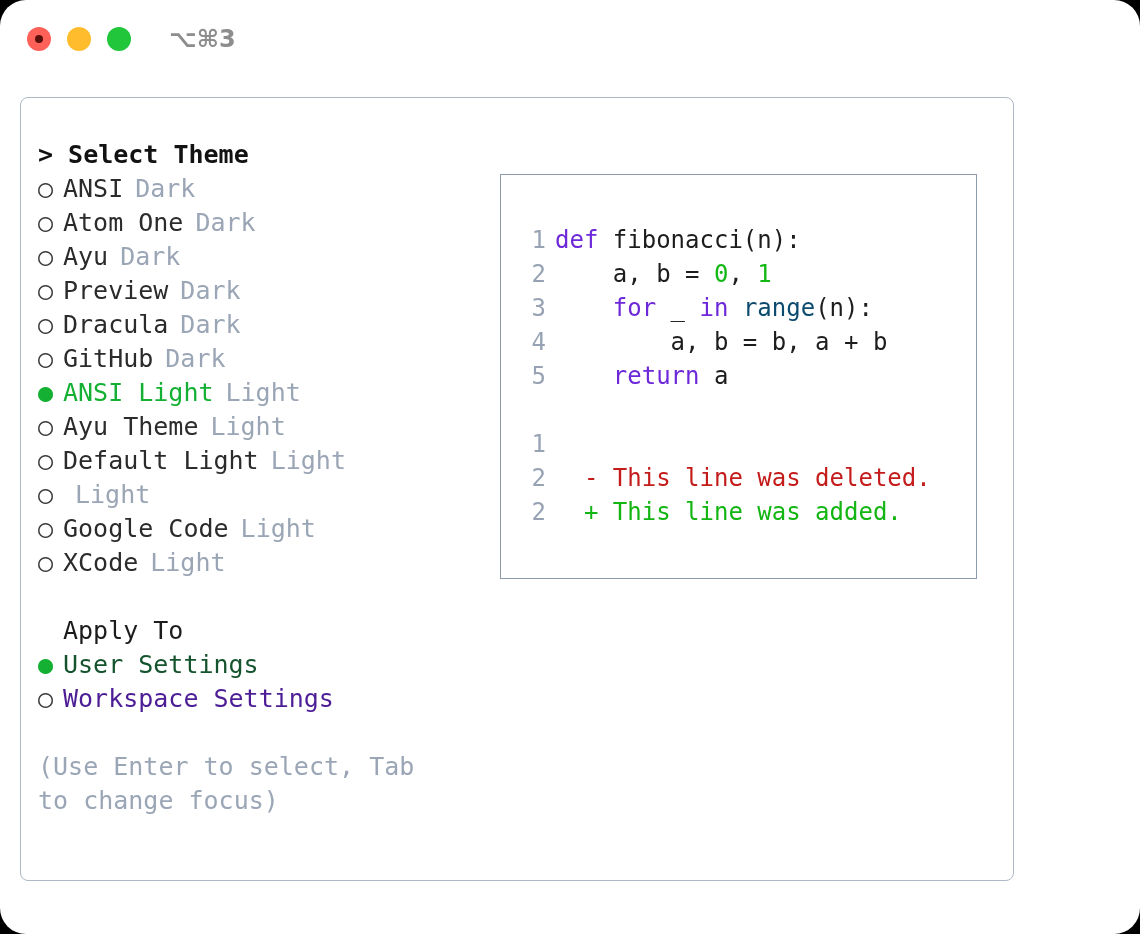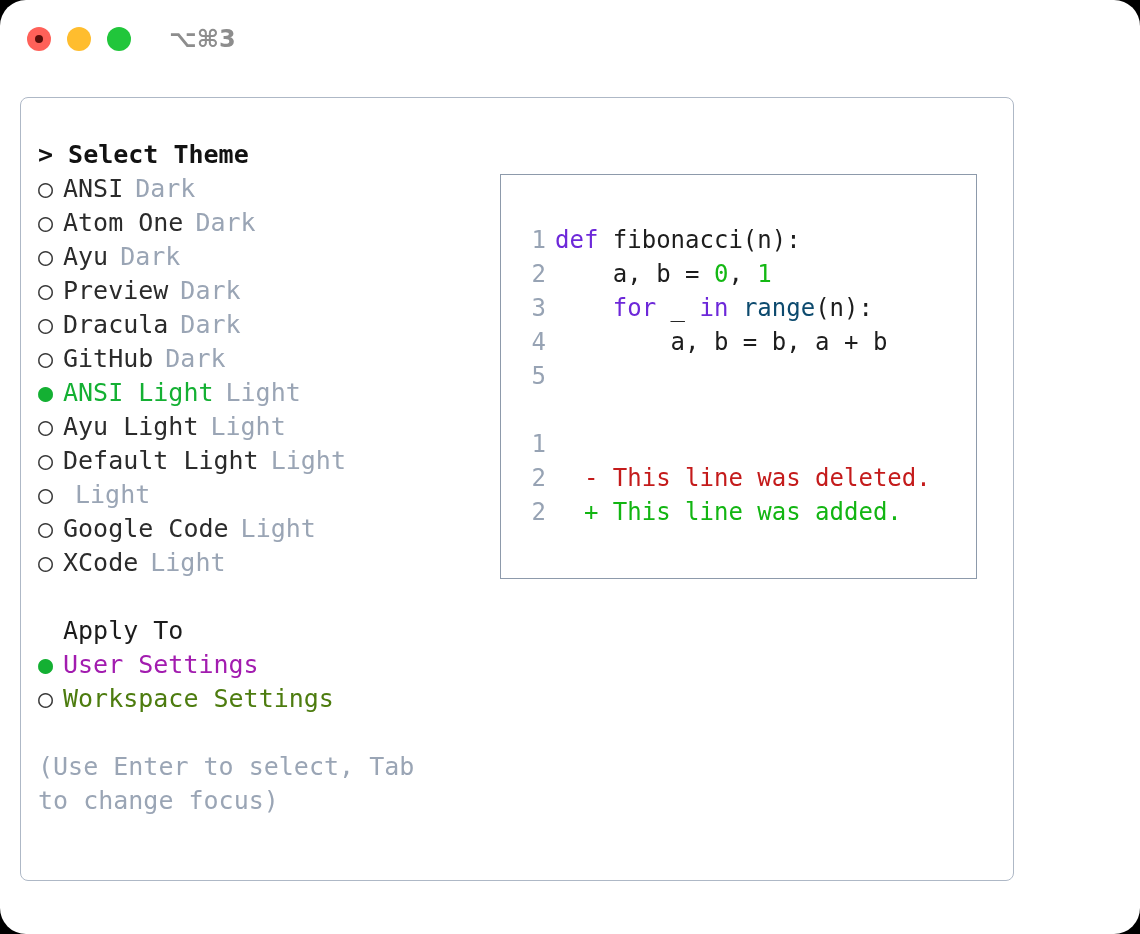--- a/index.html
+++ b/index.html
@@ -143,22 +143,22 @@
     white-space: pre;
   }
   .apply-row {
     display: flex;
     align-items: baseline;
     height: 34px;
     line-height: 34px;
     font-size: 25px;
     white-space: pre;
   }
-  .apply-label { color: #4d7c0f; }
-  .apply-label.selected { color: #a21caf; text-align: center; }
+  .apply-label { color: #4c1d95; }
+  .apply-label.selected { color: #14532d; text-align: center; }
 
   
   #hint {
     margin-top: 34px;
     font-size: 25px;
     line-height: 34px;
     color: #9aa5b5;
     width: 410px;
   }
 
@@ -228,21 +228,21 @@
           <div class="section-heading mono">&gt; Select Theme</div>
 
           <div id="theme-list">
               <div class="theme-row mono"><span class="radio-glyph">○</span><span class="theme-name">ANSI</span><span class="theme-gap"></span><span class="theme-kind">Dark</span></div>
               <div class="theme-row mono"><span class="radio-glyph">○</span><span class="theme-name">Atom One</span><span class="theme-gap"></span><span class="theme-kind">Dark</span></div>
               <div class="theme-row mono"><span class="radio-glyph">○</span><span class="theme-name">Ayu</span><span class="theme-gap"></span><span class="theme-kind">Dark</span></div>
               <div class="theme-row mono"><span class="radio-glyph">○</span><span class="theme-name">Preview</span><span class="theme-gap"></span><span class="theme-kind">Dark</span></div>
               <div class="theme-row mono"><span class="radio-glyph">○</span><span class="theme-name">Dracula</span><span class="theme-gap"></span><span class="theme-kind">Dark</span></div>
               <div class="theme-row mono"><span class="radio-glyph">○</span><span class="theme-name">GitHub</span><span class="theme-gap"></span><span class="theme-kind">Dark</span></div>
               <div class="theme-row mono"><span class="radio-glyph on">●</span><span class="theme-name selected">ANSI Light</span><span class="theme-gap"></span><span class="theme-kind">Light</span></div>
-              <div class="theme-row mono"><span class="radio-glyph">○</span><span class="theme-name">Ayu Light</span><span class="theme-gap"></span><span class="theme-kind">Light</span></div>
+              <div class="theme-row mono"><span class="radio-glyph">○</span><span class="theme-name">Ayu Theme</span><span class="theme-gap"></span><span class="theme-kind">Light</span></div>
               <div class="theme-row mono"><span class="radio-glyph">○</span><span class="theme-name">Default Light</span><span class="theme-gap"></span><span class="theme-kind">Light</span></div>
               <div class="theme-row mono"><span class="radio-glyph">○</span><span class="theme-gap"></span><span class="theme-kind">Light</span></div>
               <div class="theme-row mono"><span class="radio-glyph">○</span><span class="theme-name">Google Code</span><span class="theme-gap"></span><span class="theme-kind">Light</span></div>
               <div class="theme-row mono"><span class="radio-glyph">○</span><span class="theme-name">XCode</span><span class="theme-gap"></span><span class="theme-kind">Light</span></div>
             </div>
 
           <div id="apply-block">
             <div class="apply-heading mono">Apply To</div>
             <div id="apply-list">
                 <div class="apply-row mono"><span class="radio-glyph on">●</span><span class="apply-label selected">User Settings</span></div>
@@ -254,21 +254,21 @@
         </div>
 
         <div id="right-column">
 
           <div id="preview-box">
             <div id="code-block">
                 <div class="code-line mono"><span class="lineno">1</span><span class="code-text"><span class="tok-kw">def</span><span class="tok-plain"> fibonacci(n):</span></span></div>
                 <div class="code-line mono"><span class="lineno">2</span><span class="code-text"><span class="tok-plain">    a, b = </span><span class="tok-num">0</span><span class="tok-plain">, </span><span class="tok-num">1</span></span></div>
                 <div class="code-line mono"><span class="lineno">3</span><span class="code-text"><span class="tok-plain">    </span><span class="tok-kw">for</span><span class="tok-plain"> _ </span><span class="tok-kw">in</span><span class="tok-plain"> </span><span class="tok-fn">range</span><span class="tok-plain">(n):</span></span></div>
                 <div class="code-line mono"><span class="lineno">4</span><span class="code-text"><span class="tok-plain">        a, b = b, a + b</span></span></div>
-                <div class="code-line mono"><span class="lineno">5</span></div>
+                <div class="code-line mono"><span class="lineno">5</span><span class="code-text"><span class="tok-plain">    </span><span class="tok-kw">return</span><span class="tok-plain"> a</span></span></div>
               </div>
             <div class="diff-gap"></div>
             <div id="diff-block">
                 <div class="code-line mono"><span class="lineno">1</span></div>
                 <div class="code-line mono"><span class="lineno">2</span><span class="diff-del">  - This line was deleted.</span></div>
                 <div class="code-line mono"><span class="lineno">2</span><span class="diff-add">  + This line was added.</span></div>
               </div>
           </div>
         </div>
 

